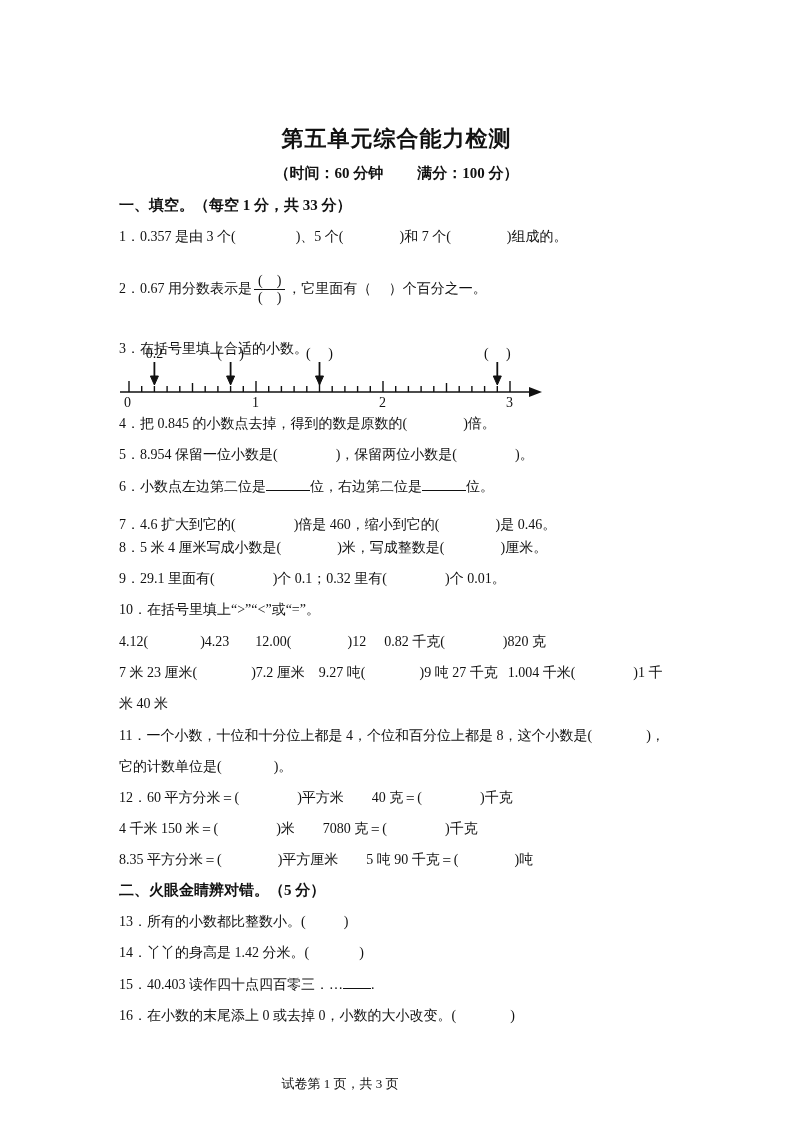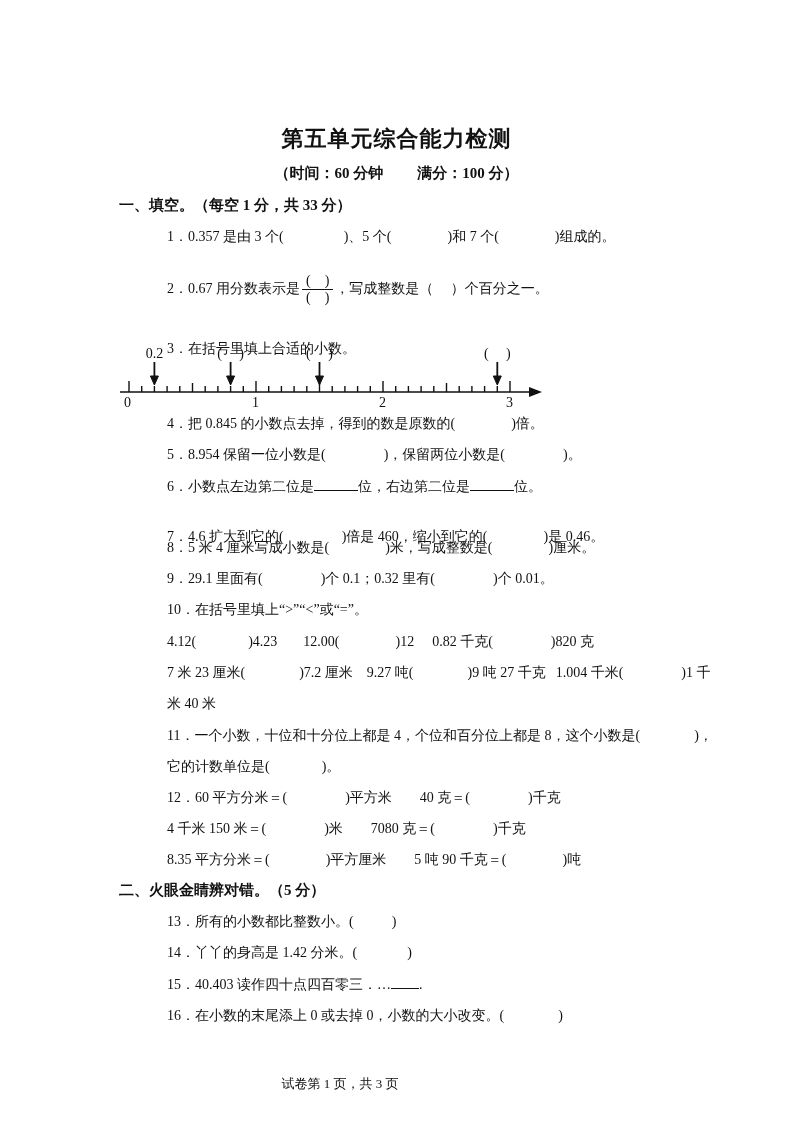--- a/index.html
+++ b/index.html
@@ -4,21 +4,21 @@
 <style>
   html, body { margin:0; padding:0; background:#ffffff; }
   body { width:793px; height:1122px; position:relative; overflow:hidden;
          font-family: "Liberation Serif", "DejaVu Serif", serif; color:#111; }
   .title { position:absolute; left:0; width:793px; top:124px; text-align:center;
            font-size:22px; font-weight:bold; letter-spacing:1px; }
   .subtitle { position:absolute; left:0; width:793px; top:164px; text-align:center;
               font-size:15px; font-weight:bold; }
   .subtitle .gap { display:inline-block; width:34px; }
   .section { position:absolute; left:119px; font-size:15px; font-weight:bold; }
-  .line { position:absolute; left:119px; font-size:14px; white-space:nowrap; line-height:20px;margin-left:48px; }
+  .line { position:absolute; left:119px; font-size:14px; white-space:nowrap; line-height:20px; }
   .blank { display:inline-block; }
   .ul { display:inline-block; border-bottom:1px solid #111; height:14px; vertical-align:baseline; }
   .frac { display:inline-block; vertical-align:middle; text-align:center; line-height:16px; margin:0 2px; }
   .frac .num { display:block; border-bottom:1px solid #111; padding:0 4px; }
   .frac .den { display:block; padding:0 4px; }
   .footer { position:absolute; left:0; width:680px; top:1075px; text-align:center; font-size:13px; }
   svg text { font-family: "Liberation Serif", "DejaVu Serif", serif; }
 </style>
 </head>
 <body>
@@ -28,21 +28,21 @@
   <span>（时间：60 分钟</span><span class="gap"></span><span>满分：100 分）</span>
 </div>
 
 <div class="section" style="top:196px;">一、填空。（每空 1 分，共 33 分）</div>
 
 <div class="line" style="top:227px;">
   <span>1．0.357 是由 3 个(</span><span class="blank" style="width:60px"></span><span>)、5 个(</span><span class="blank" style="width:56px"></span><span>)和 7 个(</span><span class="blank" style="width:56px"></span><span>)组成的。</span>
 </div>
 
 <div class="line" style="top:273px;">
-  <span>2．0.67 用分数表示是</span><span class="frac"><span class="num">(　)</span><span class="den">(　)</span></span><span>，写成整数是（　 ）个百分之一。</span>
+  <span>2．0.67 用分数表示是</span><span class="frac"><span class="num">(　)</span><span class="den">(　)</span></span><span>，它里面有（　 ）个百分之一。</span>
 </div>
 
 <div class="line" style="top:339px;">3．在括号里填上合适的小数。</div>
 
 <svg style="position:absolute; left:115px; top:340px;" width="440" height="72">
 
   <line x1="5" y1="52" x2="418" y2="52" stroke="#111" stroke-width="1.6"></line>
   <polygon points="427,52 414,47 414,57" fill="#111"></polygon>
   <g id="ticks" stroke="#111" stroke-width="1.4">
       <line x1="14" x2="14" y1="41" y2="52"></line>
@@ -104,21 +104,21 @@
 </div>
 
 <div class="line" style="top:445px;">
   <span>5．8.954 保留一位小数是(</span><span class="blank" style="width:58px"></span><span>)，保留两位小数是(</span><span class="blank" style="width:58px"></span><span>)。</span>
 </div>
 
 <div class="line" style="top:476px;">
   <span>6．小数点左边第二位是</span><span class="ul" style="width:44px"></span><span>位，右边第二位是</span><span class="ul" style="width:44px"></span><span>位。</span>
 </div>
 
-<div class="line" style="top:527px;">
+<div class="line" style="top:515px;">
   <span>7．4.6 扩大到它的(</span><span class="blank" style="width:58px"></span><span>)倍是 460，缩小到它的(</span><span class="blank" style="width:56px"></span><span>)是 0.46。</span>
 </div>
 
 <div class="line" style="top:538px;">
   <span>8．5 米 4 厘米写成小数是(</span><span class="blank" style="width:56px"></span><span>)米，写成整数是(</span><span class="blank" style="width:56px"></span><span>)厘米。</span>
 </div>
 
 <div class="line" style="top:569px;font-family:Liberation Serif, serif;">
   <span>9．29.1 里面有(</span><span class="blank" style="width:58px"></span><span>)个 0.1；0.32 里有(</span><span class="blank" style="width:58px"></span><span>)个 0.01。</span>
 </div>

